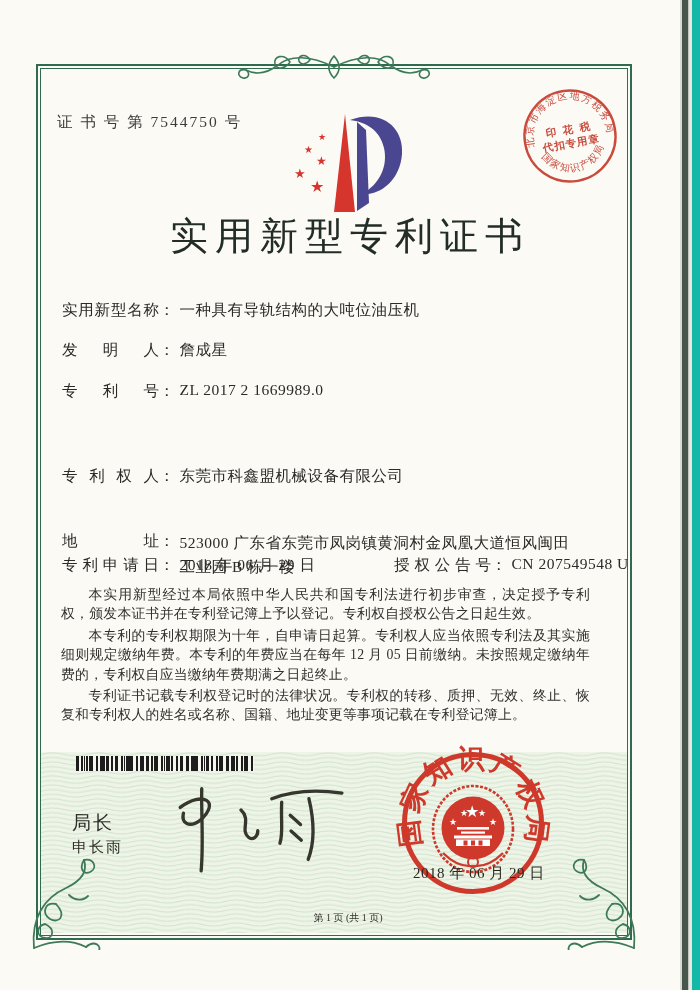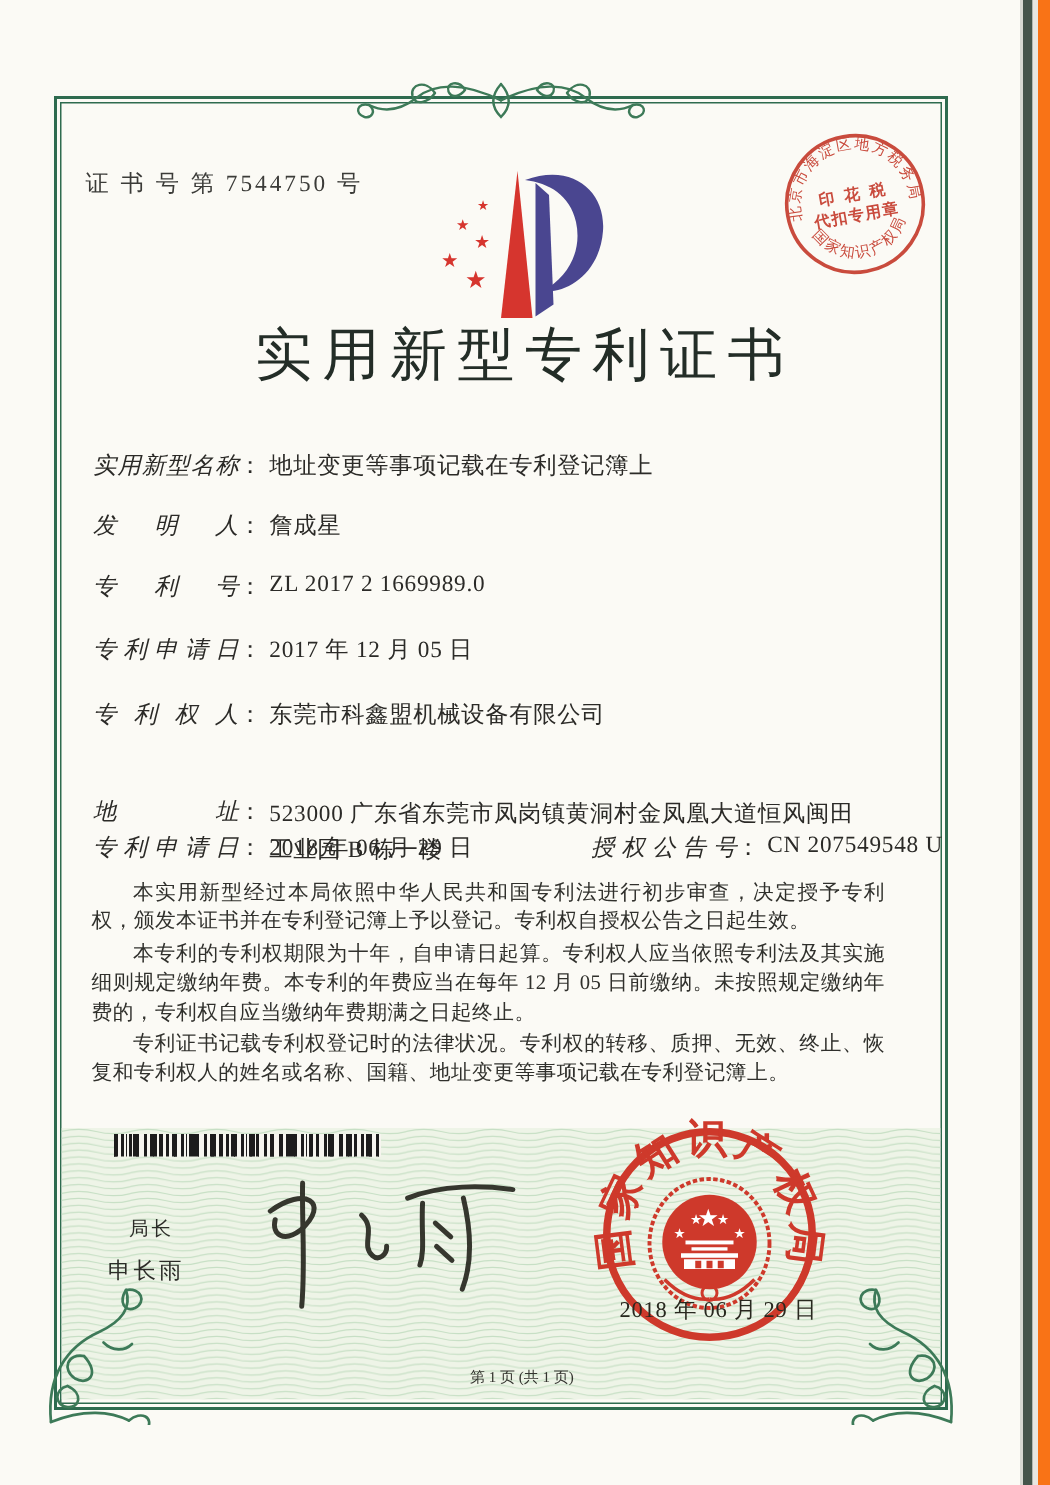--- a/index.html
+++ b/index.html
@@ -1,42 +1,42 @@
 <!DOCTYPE html>
 <html><head>
 <meta charset="utf-8">
 <style>
   html,body{margin:0;padding:0;background:#ffffff;}
-  .canvas{position:relative;width:700px;height:990px;overflow:hidden;background:#f97316;
+  .canvas{position:relative;width:700px;height:990px;overflow:hidden;background:#14b8a6;
           font-family:"Liberation Serif","DejaVu Serif",serif;}
   .page{position:absolute;left:0;top:0;width:681px;height:990px;background:#fbfaf5;}
   .scan-edge{position:absolute;left:680px;top:0;width:12px;height:990px;
              background:linear-gradient(90deg,#d8dad3 0 2px,#46564c 2px,#46564c 8px,#9ba29a 8px,#e8e7e2 9px);}
   .frame{position:absolute;left:36px;top:64px;width:592px;height:872px;border:2px solid #2e6b4f;}
   .frame-inner{position:absolute;left:2px;top:2px;right:2px;bottom:2px;border:1px solid #2e6b4f;}
   .waveband{position:absolute;left:41px;top:752px;width:586px;height:181px;}
   .ornament{position:absolute;pointer-events:none;}
   .cert-no{position:absolute;left:57px;top:112px;font-size:15.5px;letter-spacing:2px;color:#3b3b38;}
   .logo{position:absolute;left:282px;top:108px;width:130px;height:112px;}
   .title{position:absolute;left:52px;top:211px;width:596px;text-align:center;
          font-size:38px;font-weight:400;letter-spacing:7px;color:#232d27;}
   .row{position:absolute;left:62px;font-size:15.5px;color:#2b2a27;white-space:nowrap;}
-  .flabel{display:inline-block;width:97px;text-align:justify;text-align-last:justify;vertical-align:top;font-style:italic;}
+  .flabel{display:inline-block;width:97px;text-align:justify;text-align-last:justify;vertical-align:top;}
   .colon{display:inline-block;margin-right:5px;}
   .fvalue{display:inline-block;letter-spacing:0.5px;vertical-align:top;}
   .fvalue.wrap{white-space:normal;width:396px;line-height:24px;word-break:break-all;}
   .row-pair .group2{position:absolute;left:332px;top:0;}
   .paras{position:absolute;left:61px;top:585px;width:530px;font-size:13.8px;line-height:19.4px;
          color:#30302c;text-align:justify;letter-spacing:0.3px;}
   .paras p{margin:0 1px 2px 0;text-indent:2em;}
   .barcode{position:absolute;left:76px;top:756px;width:178px;height:15px;background-color:#f6f5ef;
            background-image:repeating-linear-gradient(90deg,#1c1c1c 0 2px,transparent 2px 5px),
                             repeating-linear-gradient(90deg,#1c1c1c 0 1px,transparent 1px 8px),
                             repeating-linear-gradient(90deg,#1c1c1c 0 3px,transparent 3px 13px);}
-  .officer-title{position:absolute;left:72px;top:810px;font-size:13px;color:#2c2c28;letter-spacing:2px;margin-left:14px;}
+  .officer-title{position:absolute;left:72px;top:810px;font-size:19px;color:#2c2c28;letter-spacing:2px;}
   .officer-name{position:absolute;left:72px;top:838px;font-size:15px;color:#2c2c28;letter-spacing:2px;}
   .signature{position:absolute;left:148px;top:775px;width:215px;height:100px;transform:rotate(-3deg);}
   .seal{position:absolute;left:371px;top:721px;width:204px;height:204px;}
   .seal-date{position:absolute;left:413px;top:864px;font-size:15px;color:#28281f;letter-spacing:0.5px;z-index:6;}
   .footer{position:absolute;left:50px;top:911px;width:596px;text-align:center;font-size:10px;color:#33332e;}
   .stamp{position:absolute;left:516px;top:82px;width:108px;height:108px;transform:rotate(-10deg);}
   svg text{font-family:"Liberation Serif","DejaVu Serif",serif;}
 </style>
 </head>
 <body>
@@ -123,30 +123,27 @@
     <text font-size="10" fill="#c94b3d" letter-spacing="1.2" text-anchor="middle">
       <textPath href="#stampBottom" startOffset="50%">国家知识产权局</textPath>
     </text>
     <text x="0" y="-3" font-size="10.5" font-weight="bold" fill="#c94b3d" letter-spacing="2" text-anchor="middle">印 花 税</text>
     <text x="0" y="11" font-size="10.5" font-weight="bold" fill="#c94b3d" letter-spacing="1" text-anchor="middle">代扣专用章</text>
   </svg>
 
   <div class="title">实用新型专利证书</div>
 
   <div class="row" style="top:300px;">
-    <span class="flabel">实用新型名称</span><span class="colon">：</span><span class="fvalue">地址变更等事项记载在专利登记簿上</span>
+    <span class="flabel">实用新型名称</span><span class="colon">：</span><span class="fvalue">一种具有导轨结构的大吨位油压机</span>
   </div>
   <div class="row" style="top:340px;">
     <span class="flabel">发明人</span><span class="colon">：</span><span class="fvalue">詹成星</span>
   </div>
   <div class="row" style="top:381px;">
     <span class="flabel">专利号</span><span class="colon">：</span><span class="fvalue">ZL 2017 2 1669989.0</span>
-  </div>
-  <div class="row" style="top:423px;">
-    <span class="flabel">专利申请日</span><span class="colon">：</span><span class="fvalue">2017 年 12 月 05 日</span>
   </div>
   <div class="row" style="top:466px;">
     <span class="flabel">专利权人</span><span class="colon">：</span><span class="fvalue">东莞市科鑫盟机械设备有限公司</span>
   </div>
   <div class="row" style="top:531px;">
     <span class="flabel">地址</span><span class="colon">：</span><span class="fvalue wrap">523000 广东省东莞市凤岗镇黄洞村金凤凰大道恒风闽田工业园 B 栋一楼</span>
   </div>
   <div class="row row-pair" style="top:555px;">
     <span class="group1">
       <span class="flabel">专利申请日</span><span class="colon">：</span><span class="fvalue">2018 年 06 月 29 日</span>

